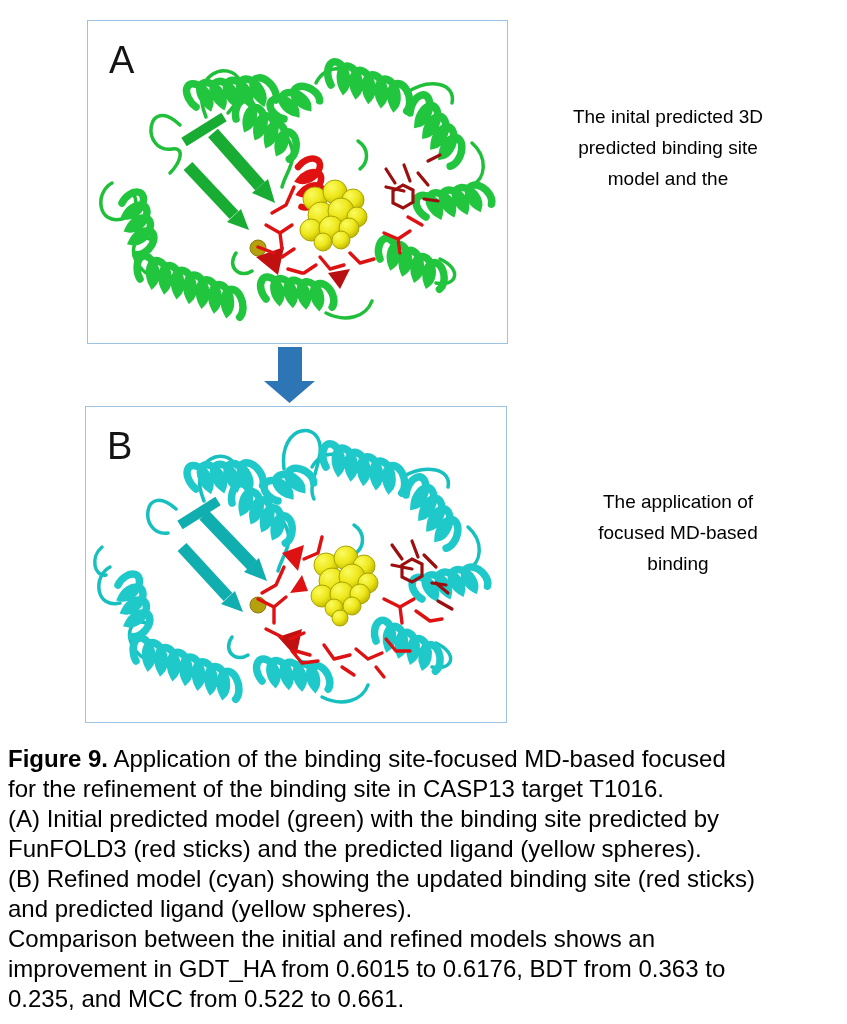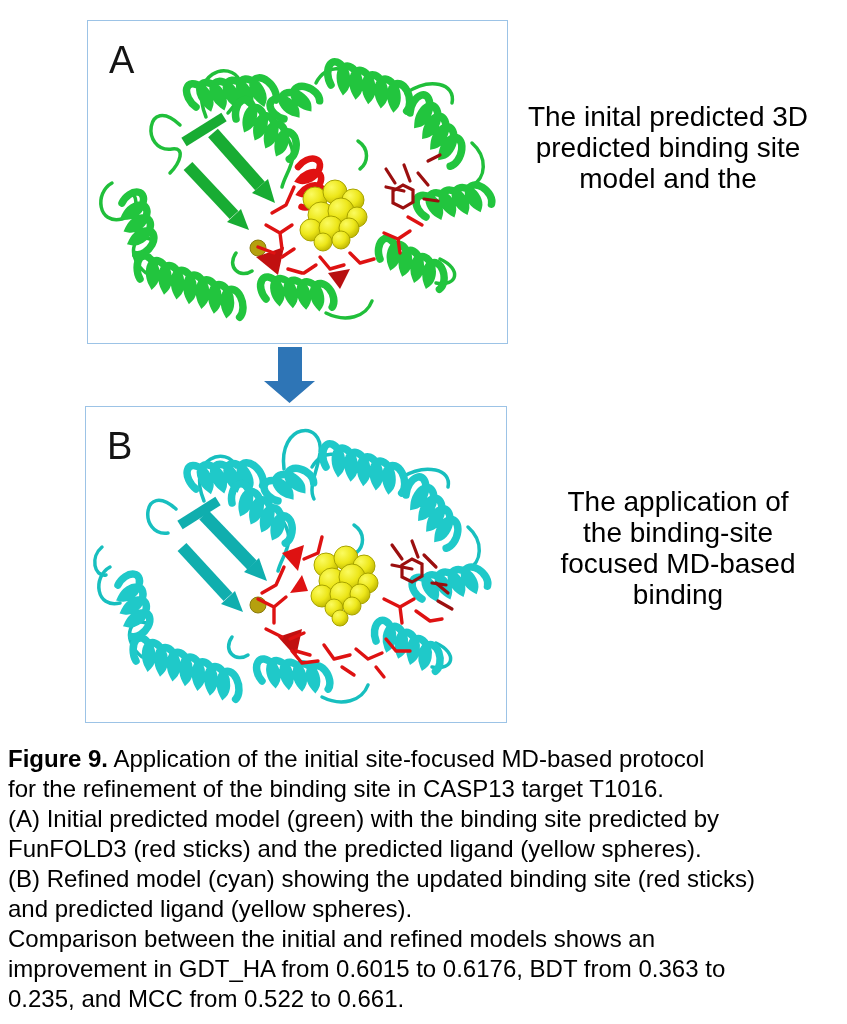--- a/index.html
+++ b/index.html
@@ -3,21 +3,21 @@
 <meta charset="utf-8">
 <style>
   html,body{margin:0;padding:0;background:#fff}
   .page{position:relative;width:847px;height:1024px;background:#ffffff;
         font-family:"Liberation Sans",sans-serif;color:#000;overflow:hidden}
   .panel{position:absolute;border:1px solid #9CC3E6;background:#ffffff}
   .panel-a{left:87px;top:20px;width:419px;height:322px}
   .panel-b{left:85px;top:406px;width:420px;height:315px}
   .panel svg{position:absolute;left:0;top:0;width:100%;height:100%}
   .panel-label{position:absolute;left:21px;top:18px;font-size:38px;line-height:42px;color:#141414;z-index:2}
-  .side-text{position:absolute;width:336px;text-align:center;font-size:28px;line-height:31px;color:#000}
+  .side-text{position:absolute;width:336px;text-align:center;font-size:19px;line-height:31px;color:#000}
   .side-a{left:500px;top:101px}
   .side-b{left:510px;top:486px}
   .side-text div{white-space:nowrap}
   .arrow-wrap{position:absolute;left:259px;top:344px;width:62px;height:61px}
   .caption{position:absolute;left:8px;top:744px;width:834px;font-size:24px;line-height:30px;color:#000}
   .caption .bold{font-weight:bold}
 </style>
 </head>
 <body>
 
@@ -213,27 +213,26 @@
         <circle cx="274" cy="187" r="10" fill="url(#ylwB)"></circle>
         <circle cx="248" cy="201" r="9" fill="url(#ylwB)"></circle>
         <circle cx="266" cy="199" r="9" fill="url(#ylwB)"></circle>
         <circle cx="254" cy="211" r="8" fill="url(#ylwB)"></circle>
       </g>
     </svg>
   </div>
 
   <div class="side-text side-b">
     <div>The application of</div>
-    <div>the binding-site</div>
     <div>focused MD-based</div>
     <div>binding</div>
   </div>
 
   <div class="caption">
-    <div><span class="bold">Figure 9.</span><span> Application of the initial site-focused MD-based protocol</span></div>
+    <div><span class="bold">Figure 9.</span><span> Application of the binding site-focused MD-based focused</span></div>
     <div>for the refinement of the binding site in CASP13 target T1016.</div>
     <div>(A) Initial predicted model (green) with the binding site predicted by</div>
     <div>FunFOLD3 (red sticks) and the predicted ligand (yellow spheres).</div>
     <div>(B) Refined model (cyan) showing the updated binding site (red sticks)</div>
     <div>and predicted ligand (yellow spheres).</div>
     <div>Comparison between the initial and refined models shows an</div>
     <div>improvement in GDT_HA from 0.6015 to 0.6176, BDT from 0.363 to</div>
     <div>0.235, and MCC from 0.522 to 0.661.</div>
   </div>
 

